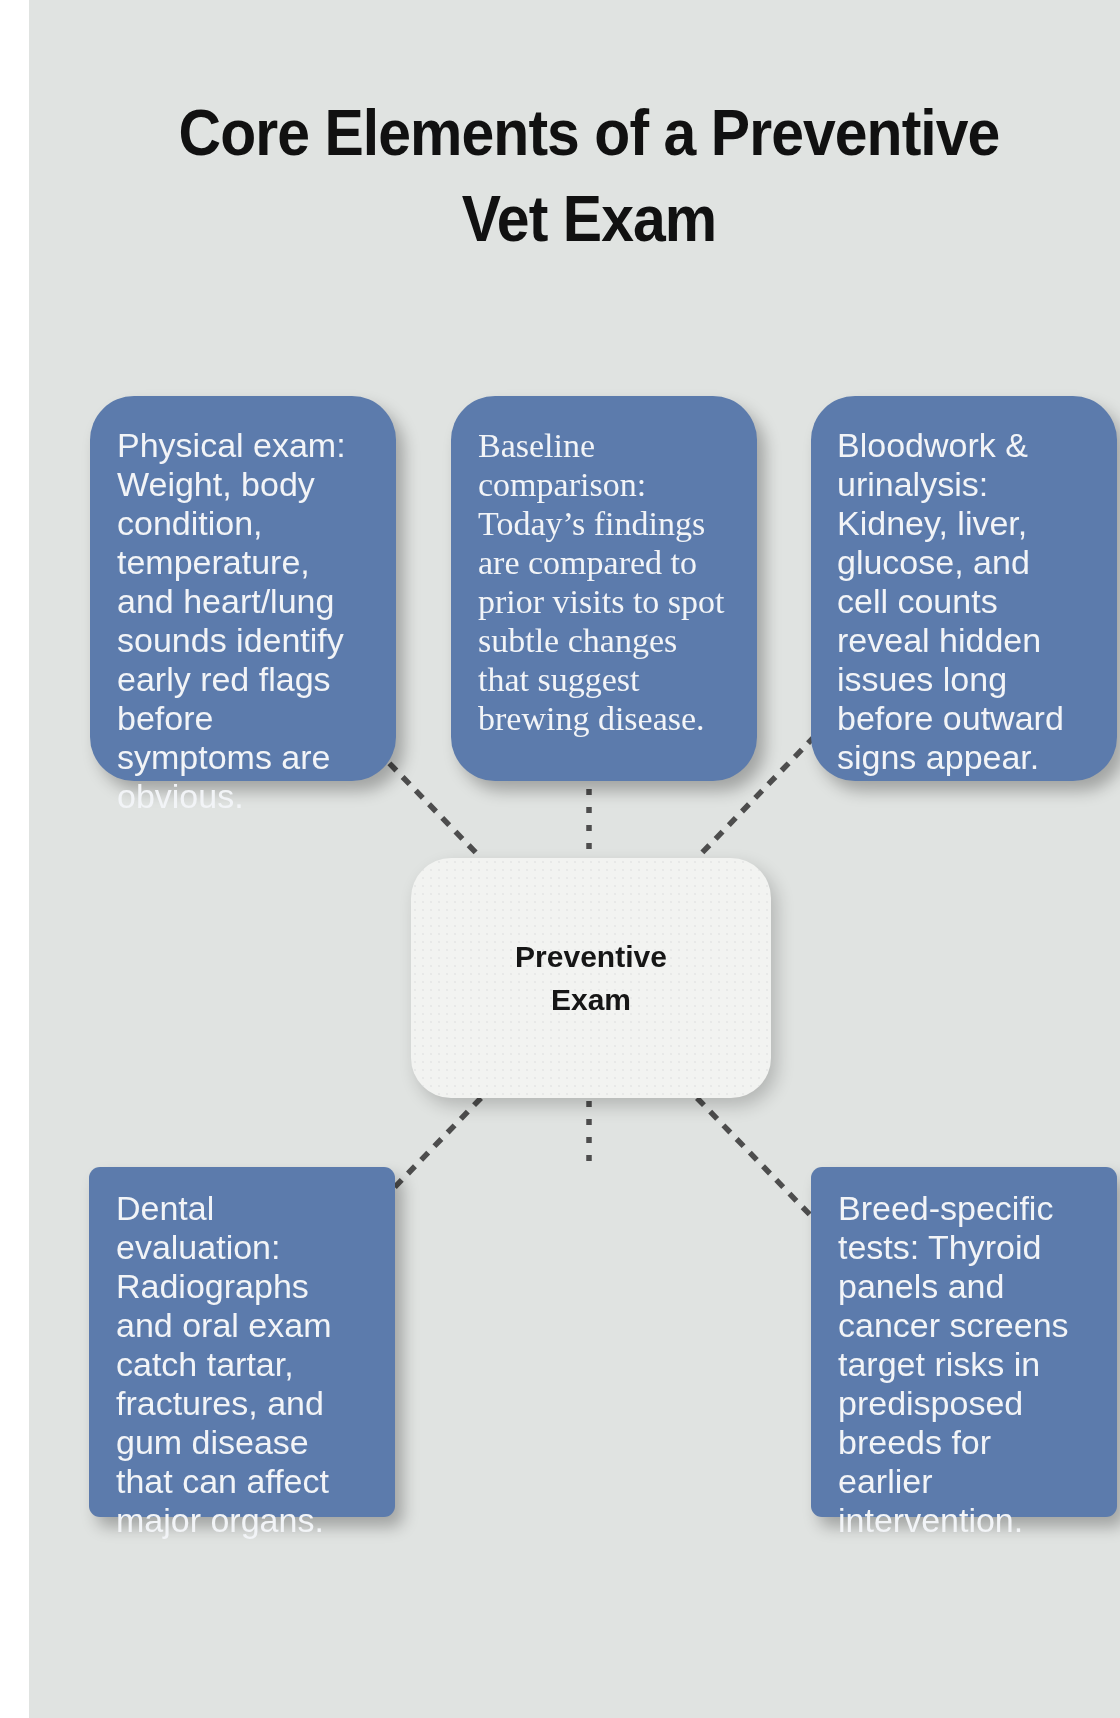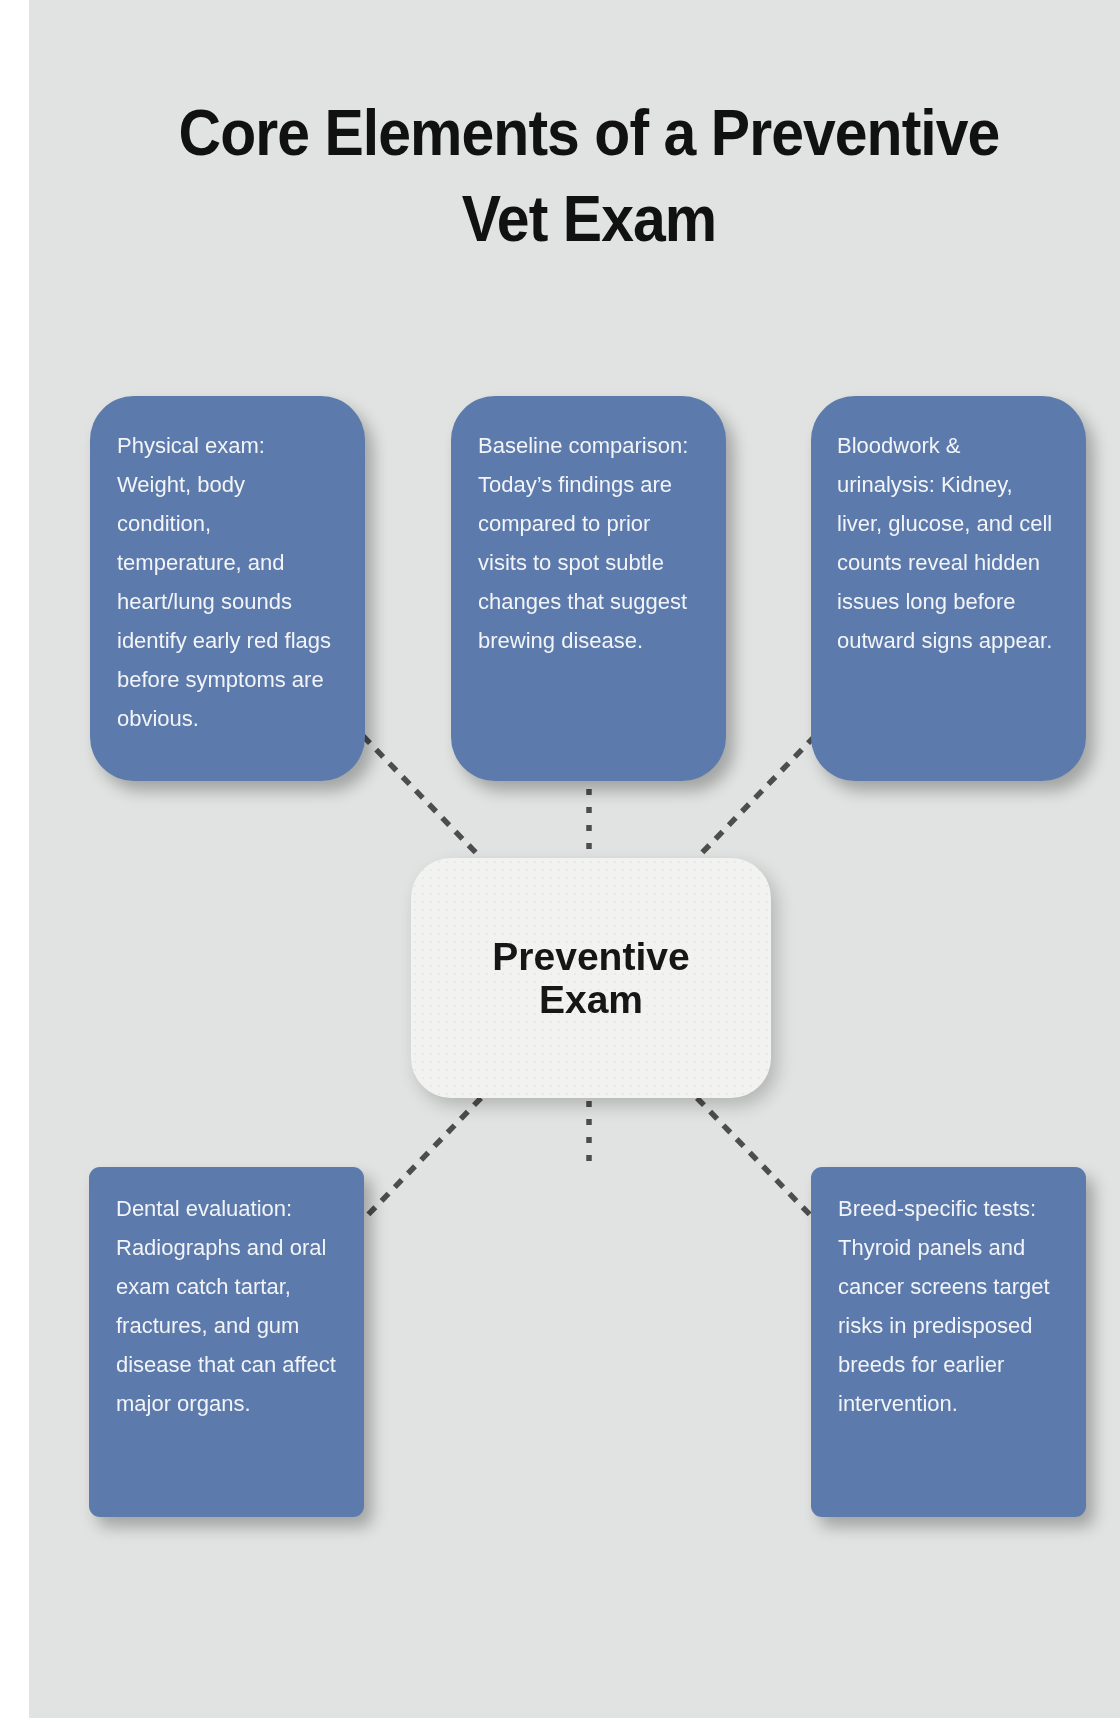--- a/index.html
+++ b/index.html
@@ -22,52 +22,52 @@
     transform:scaleX(0.92);
     transform-origin:center;
     margin:0;
   }
   .connectors{
     position:absolute;left:0;top:0;width:1120px;height:1718px;
     pointer-events:none;
   }
   .node{
     position:absolute;
-    width:275px;
+    width:306px;
     box-sizing:border-box;
     background:#5c7bac;
     border-radius:44px;
     color:#f2f4f7;
-    font-size:22px;
+    font-size:34px;
     line-height:39px;
     padding:30px 27px 20px 27px;
     box-shadow:8px 10px 16px rgba(0,0,0,0.28);
   }
   .node.bottom{padding-top:22px;border-radius:11px;}
   .n1{left:61px; top:396px; height:385px;}
-  .n2{left:422px;top:396px; height:385px;}
+  .n2{left:422px;top:396px; height:385px;font-family:Liberation Serif, serif;}
   .n3{left:782px;top:396px; height:385px;padding-left:26px;}
   .n4{left:60px; top:1167px;height:350px;}
   .n5{left:422px;top:1167px;height:390px;}
   .n6{left:782px;top:1167px;height:350px;}
   .center-node{
     position:absolute;
     left:382px;top:858px;width:360px;height:240px;
     box-sizing:border-box;
     background:#f2f3f1;
     background-image:radial-gradient(rgba(90,90,110,0.07) 1px, transparent 1.4px);
     background-size:8px 8px;
     border-radius:40px;
     box-shadow:6px 8px 18px rgba(0,0,0,0.20);
     display:flex;align-items:center;justify-content:center;
   }
   .center-label{
     max-width:210px;
     text-align:center;
-    font-size:39px;line-height:43px;
+    font-size:30px;line-height:43px;
     font-weight:700;
     color:#161616;
   }
 </style>
 </head>
 <body>
 
 <div class="canvas">
 
   <h1 class="title">Core Elements of a Preventive Vet Exam</h1>

